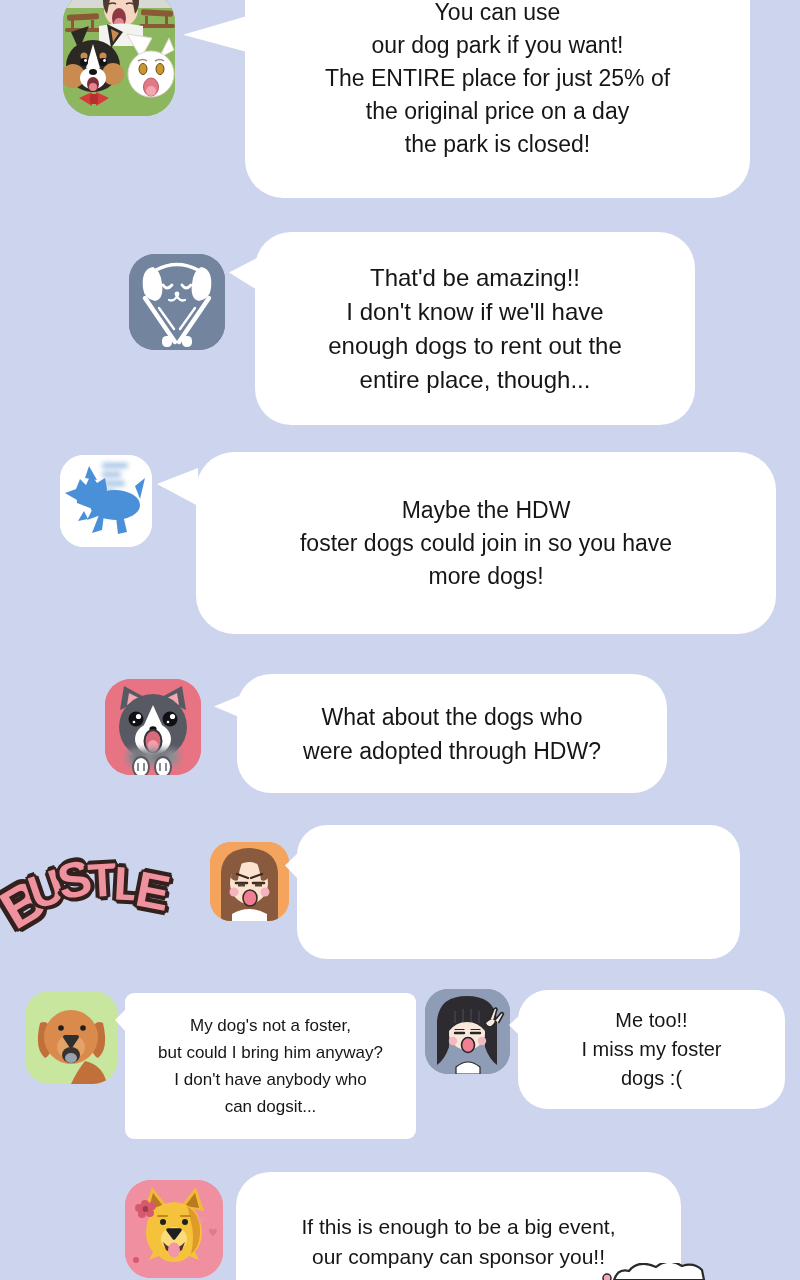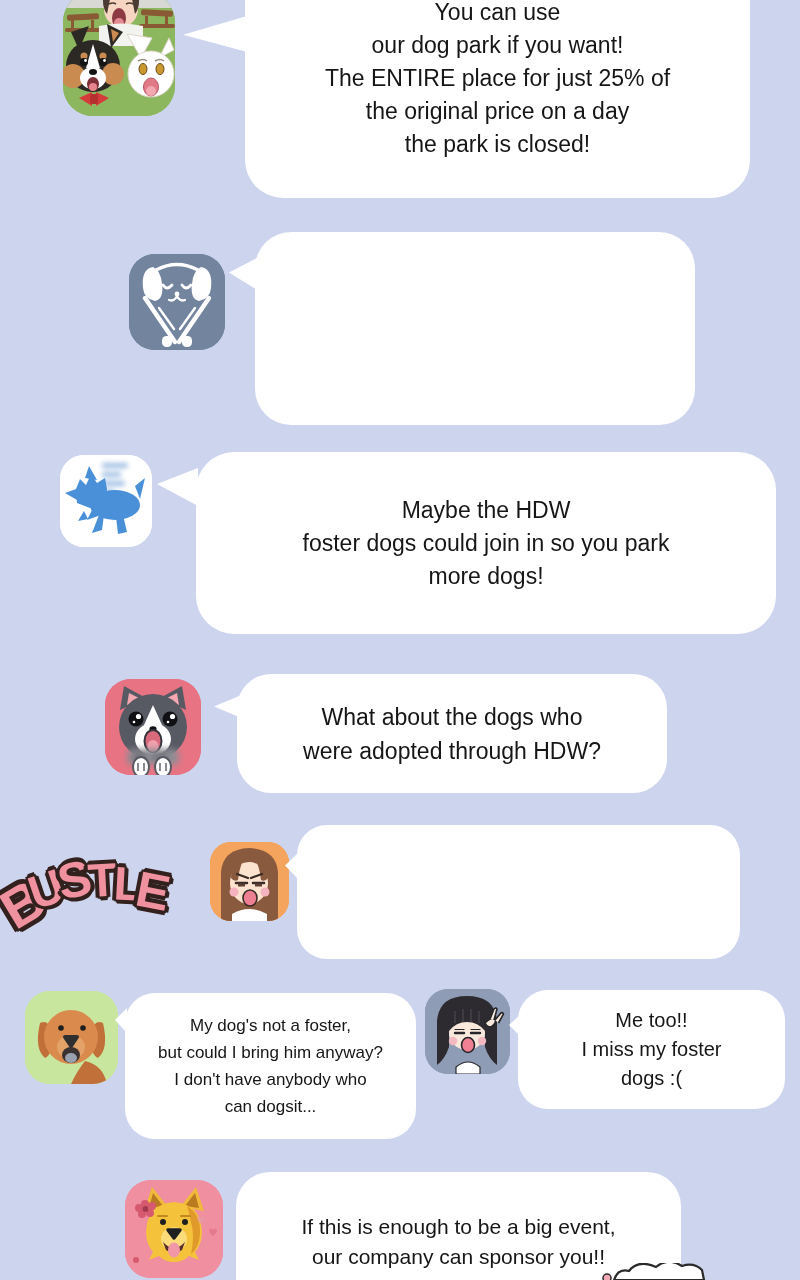--- a/index.html
+++ b/index.html
@@ -27,21 +27,21 @@
   .a3{left:60px;top:455px;width:92px;height:92px;border-radius:24px;background:#ffffff;}
   .b3{left:196px;top:452px;width:580px;height:182px;border-radius:38px;font-size:23px;line-height:33px;}
   .b3 .tail{left:-39px;top:16px;width:41px;height:38px;clip-path:polygon(100% 0,100% 100%,0 42%);}
   .a4{left:105px;top:679px;width:96px;height:96px;border-radius:26px;background:#e87483;}
   .b4{left:237px;top:674px;width:430px;height:119px;border-radius:34px;font-size:23px;line-height:34px;align-items:center;}
   .b4 .tail{left:-23px;top:22px;width:25px;height:21px;clip-path:polygon(100% 0,100% 100%,0 50%);}
   .a5{left:210px;top:842px;width:79px;height:79px;border-radius:21px;background:#f4a45c;}
   .b5{left:297px;top:825px;width:443px;height:134px;border-radius:30px;font-size:21px;line-height:29px;}
   .b5 .tail{left:-12px;top:27px;width:14px;height:28px;clip-path:polygon(100% 0,100% 100%,0 48%);}
   .a6{left:25px;top:991px;width:93px;height:93px;border-radius:25px;background:#c9e69e;}
-  .b6{left:125px;top:993px;width:291px;height:146px;border-radius:30px;font-size:17px;line-height:27px;}
+  .b6{left:125px;top:993px;width:291px;height:146px;border-radius:9px;font-size:17px;line-height:27px;}
   .b6 .tail{left:-10px;top:15px;width:12px;height:25px;clip-path:polygon(100% 0,100% 100%,0 48%);}
   .a7{left:425px;top:989px;width:85px;height:85px;border-radius:23px;background:#8e9cb5;}
   .b7{left:518px;top:990px;width:267px;height:119px;border-radius:30px;font-size:20px;line-height:29px;align-items:center;}
   .b7 .tail{left:-9px;top:25px;width:11px;height:21px;clip-path:polygon(100% 0,100% 100%,0 48%);}
   .a8{left:125px;top:1180px;width:98px;height:98px;border-radius:26px;background:#ef8fa0;}
   .b8{left:236px;top:1172px;width:445px;height:140px;border-radius:34px;font-size:21px;line-height:30px;}
   
   .sfx{
     position:absolute;left:2px;top:856px;width:210px;height:100px;
     font-size:47px;font-weight:bold;letter-spacing:1px;
@@ -138,20 +138,24 @@
     <circle cx="48" cy="40" r="2.4" fill="#ffffff"></circle>
     <path d="M48,42 q-3,6 -8,4 M48,42 q3,6 8,4" stroke="#ffffff" stroke-width="2.2" fill="none" stroke-linecap="round"></path>
     <path d="M16,44 L46,88 M80,44 L50,88" stroke="#ffffff" stroke-width="4.5" fill="none" stroke-linecap="round"></path>
     <path d="M30,54 L45,75 M66,54 L51,75" stroke="#ffffff" stroke-width="2.4" fill="none" stroke-linecap="round"></path>
     <rect x="33" y="82" width="10" height="11" rx="4.5" fill="#ffffff"></rect>
     <rect x="53" y="82" width="10" height="11" rx="4.5" fill="#ffffff"></rect>
   </svg>
 </div>
 <div class="bubble b2">
   <div class="tail"></div>
+  <span class="bubble-text">That'd be amazing!!
+I don't know if we'll have
+enough dogs to rent out the
+entire place, though...</span>
 </div>
 
 <div class="avatar a3" style="background-color: rgb(255, 255, 255);">
   <svg viewBox="0 0 92 92">
     <rect width="92" height="92" fill="#ffffff"></rect>
     <g class="blurred" opacity="0.75" fill="#7fa8d9">
       <rect x="42" y="8" width="26" height="5" rx="2"></rect>
       <rect x="42" y="17" width="19" height="5" rx="2"></rect>
       <rect x="42" y="26" width="23" height="5" rx="2"></rect>
       <rect x="42" y="35" width="13" height="5" rx="2"></rect>
@@ -165,21 +169,21 @@
       <polygon points="75,31 85,23 80,44"></polygon>
       <polygon points="39,60 32,78 42,75 44,60"></polygon>
       <polygon points="56,62 58,79 67,77 63,60"></polygon>
       <polygon points="24,56 18,66 28,64"></polygon>
     </g>
   </svg>
 </div>
 <div class="bubble b3">
   <div class="tail"></div>
   <span class="bubble-text">Maybe the HDW
-foster dogs could join in so you park
+foster dogs could join in so you have
 more dogs!</span>
 </div>
 
 <div class="avatar a4" style="background-color: rgb(232, 116, 131);">
   <svg viewBox="0 0 96 96">
     <rect width="96" height="96" fill="#e87483"></rect>
     <polygon points="19,7 41,19 15,31" fill="#575963"></polygon>
     <polygon points="24,14 36,20 22,26" fill="#f2a7b1"></polygon>
     <polygon points="77,7 55,19 81,31" fill="#575963"></polygon>
     <polygon points="72,14 60,20 74,26" fill="#f2a7b1"></polygon>

